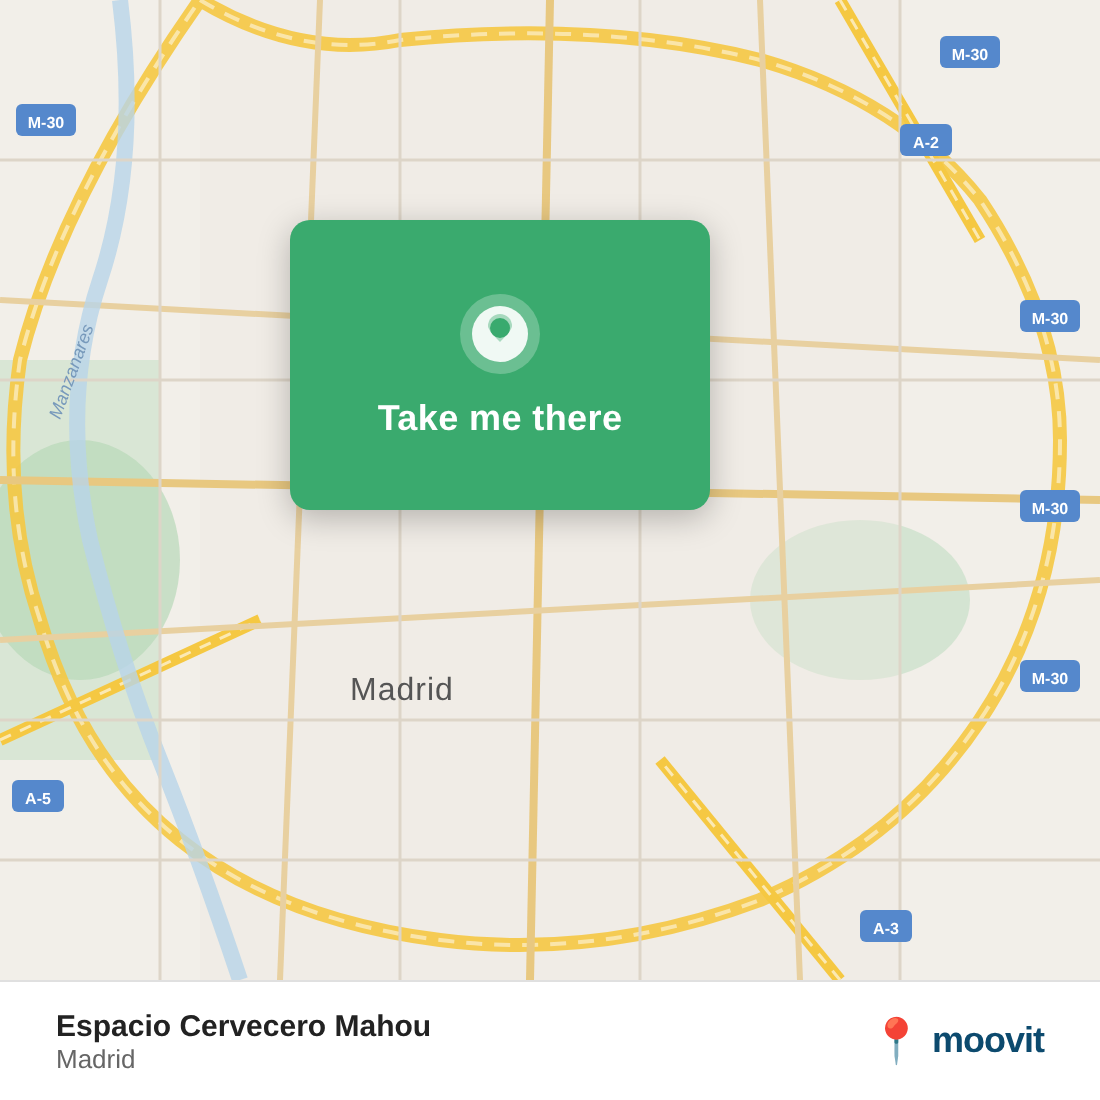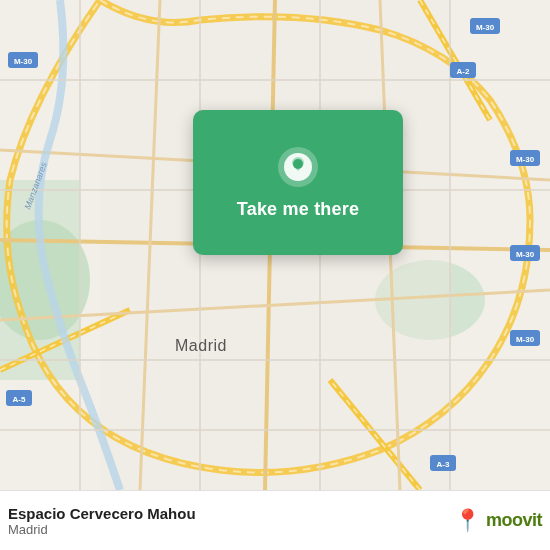--- a/index.html
+++ b/index.html
@@ -44,21 +44,20 @@
       width: 210px;
       height: 145px;
       background: #3aaa6e;
       border-radius: 10px;
       display: flex;
       flex-direction: column;
       align-items: center;
       justify-content: center;
       box-shadow: 0 4px 16px rgba(0,0,0,0.25);
       z-index: 10;
-      margin-left: 48px;
     }
 
     .pin-icon {
       width: 44px;
       height: 44px;
       margin-bottom: 10px;
     }
 
     .take-me-btn {
       background: transparent;
@@ -83,21 +82,21 @@
       z-index: 5;
     }
 
     
     #bottom-bar {
       width: 550px;
       height: 60px;
       background: #fff;
       display: flex;
       align-items: center;
-      padding: 0 8px;
+      padding: 0 28px;
       border-top: 1px solid #e0e0e0;
       position: relative;
       z-index: 20;
     }
 
     .bottom-text {
       flex: 1;
     }
 
     .bottom-title {
@@ -119,21 +118,21 @@
 
     .moovit-pin {
       color: #e8534a;
       font-size: 22px;
       line-height: 1;
     }
 
     .moovit-text {
       font-size: 18px;
       font-weight: 700;
-      color: #4d7c0f;
+      color: #0c4a6e;
       letter-spacing: -0.5px;
     }
 
     
     .madrid-label {
       position: absolute;
       bottom: 135px;
       left: 175px;
       font-size: 16px;
       font-weight: 500;

